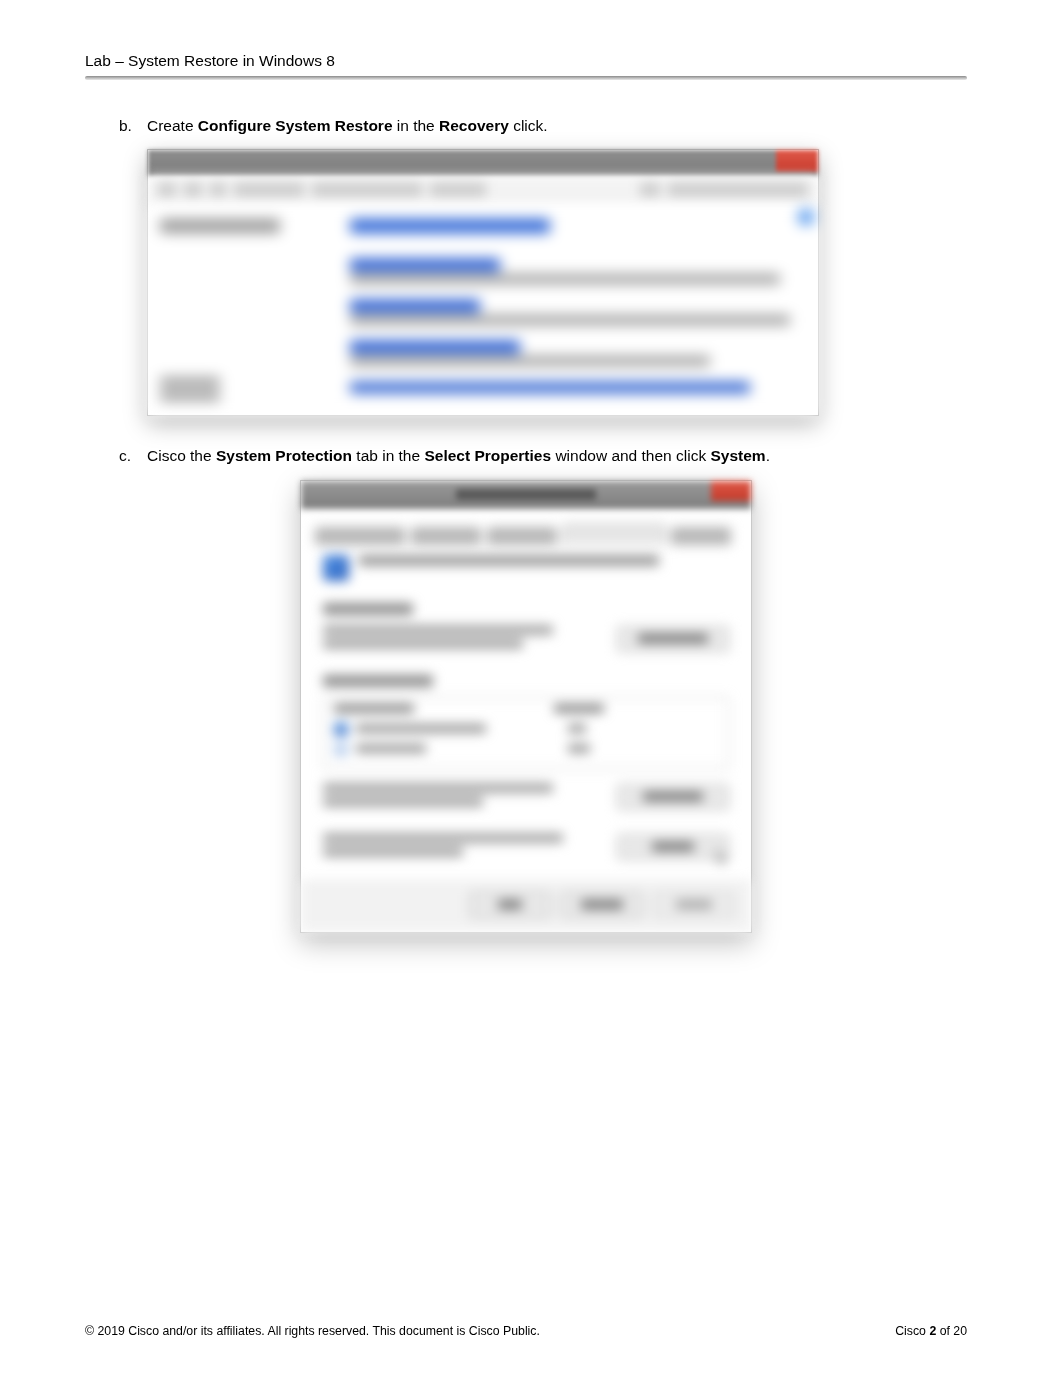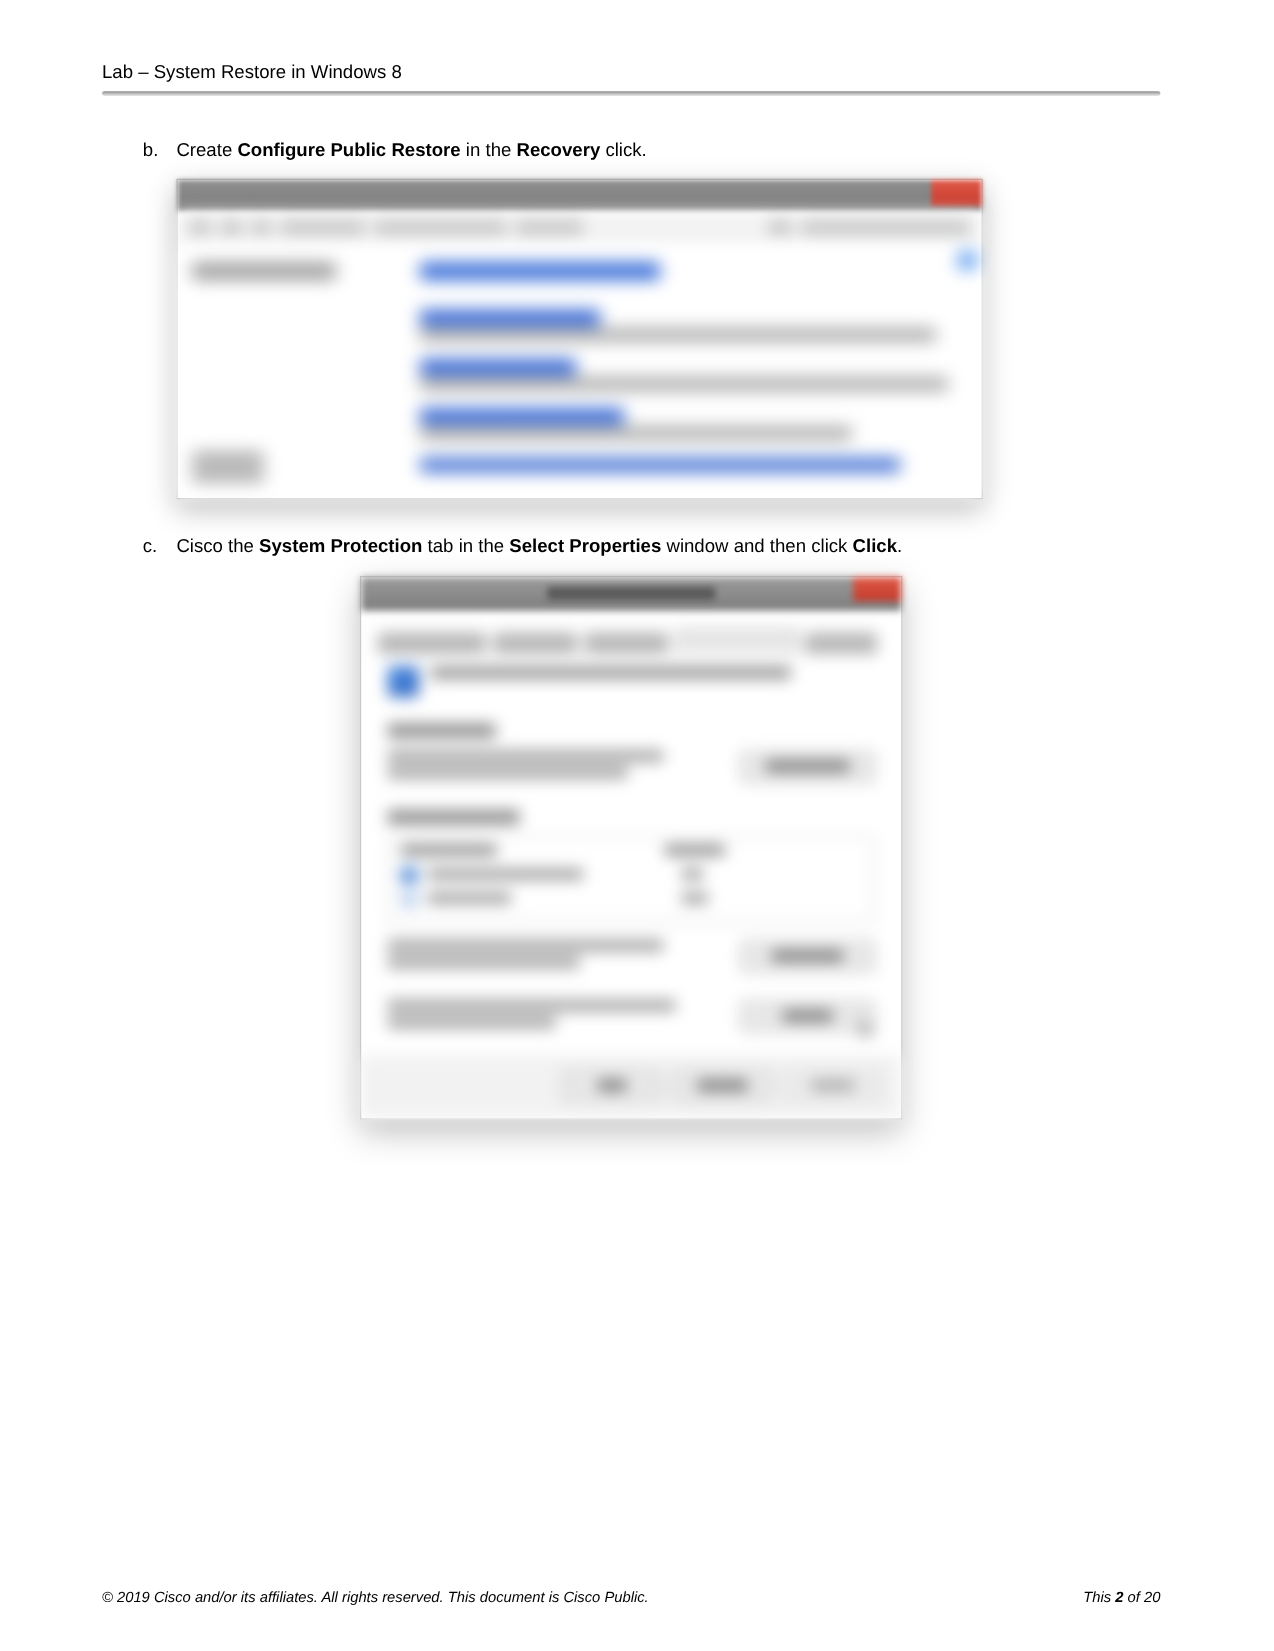--- a/index.html
+++ b/index.html
@@ -223,35 +223,34 @@
 
   
   .footer {
     position: absolute;
     left: 85px; right: 95px;
     bottom: 38px;
     display: flex;
     justify-content: space-between;
     font-size: 12.3px;
     color: #000;
-    font-style: italic;
   }
 </style>
 </head>
 <body>
 
 <div class="page">
 
   <div class="doc-title">Lab – System Restore in Windows 8</div>
   <div class="title-rule"></div>
 
   <div class="step">
     <div class="step-letter">b.</div>
     <div class="step-body">
-      <span>Create </span><b>Configure Public Restore</b><span> in the </span><b>Recovery</b><span> click.</span>
+      <span>Create </span><b>Configure System Restore</b><span> in the </span><b>Recovery</b><span> click.</span>
     </div>
   </div>
 
   <div class="figure-wrap">
     <div class="win" style="width:670px; box-shadow:0 8px 22px rgba(0,0,0,0.28); border:1px solid #bfbfbf;">
       <div class="titlebar">
 
         <div class="close-btn">
           
         </div>
@@ -296,21 +295,21 @@
           <div class="foot-link"></div>
         </div>
         <div style="position:absolute; top:4px; right:4px; width:16px; height:16px; border-radius:50%; background:radial-gradient(circle,#6fb3ff,#1e6ad6);"></div>
       </div>
     </div>
   </div>
 
   <div class="step">
     <div class="step-letter">c.</div>
     <div class="step-body">
-      <span>Cisco the </span><b>System Protection</b><span> tab in the </span><b>Select Properties</b><span> window and then click </span><b>Click</b><span>.</span>
+      <span>Cisco the </span><b>System Protection</b><span> tab in the </span><b>Select Properties</b><span> window and then click </span><b>System</b><span>.</span>
     </div>
   </div>
 
   <div class="figure-wrap center">
     <div class="dlg">
       <div class="titlebar2">
         <div class="tlabel"></div>
         <div class="close2"></div>
       </div>
       <div class="tabs">
@@ -395,17 +394,17 @@
         <div class="btn-blur apply">
             <div class="bl" style="width:36px"></div>
           </div>
       </div>
     </div>
   </div>
 
   <div class="footer">
     <div>© 2019 Cisco and/or its affiliates. All rights reserved. This document is Cisco Public.</div>
     <div>
-      <span>This </span><b>2</b><span> of 20</span>
+      <span>Cisco </span><b>2</b><span> of 20</span>
     </div>
   </div>
 
 </div>
 
 </body></html>

